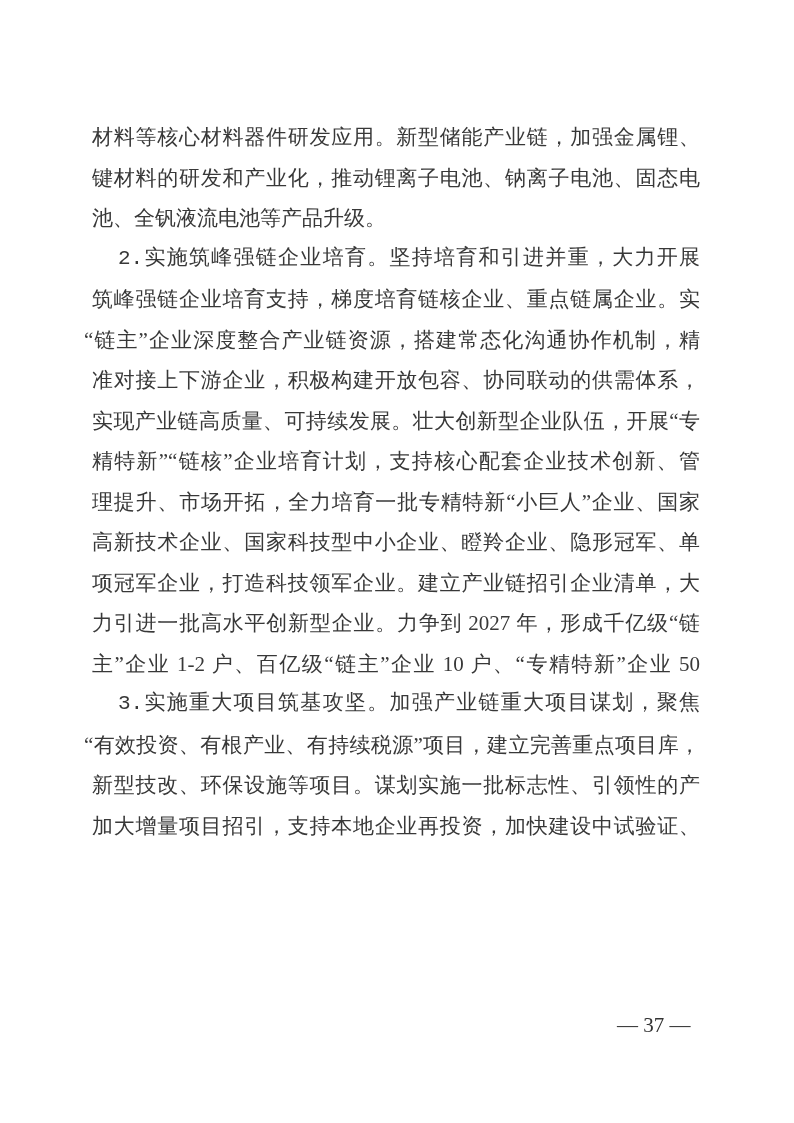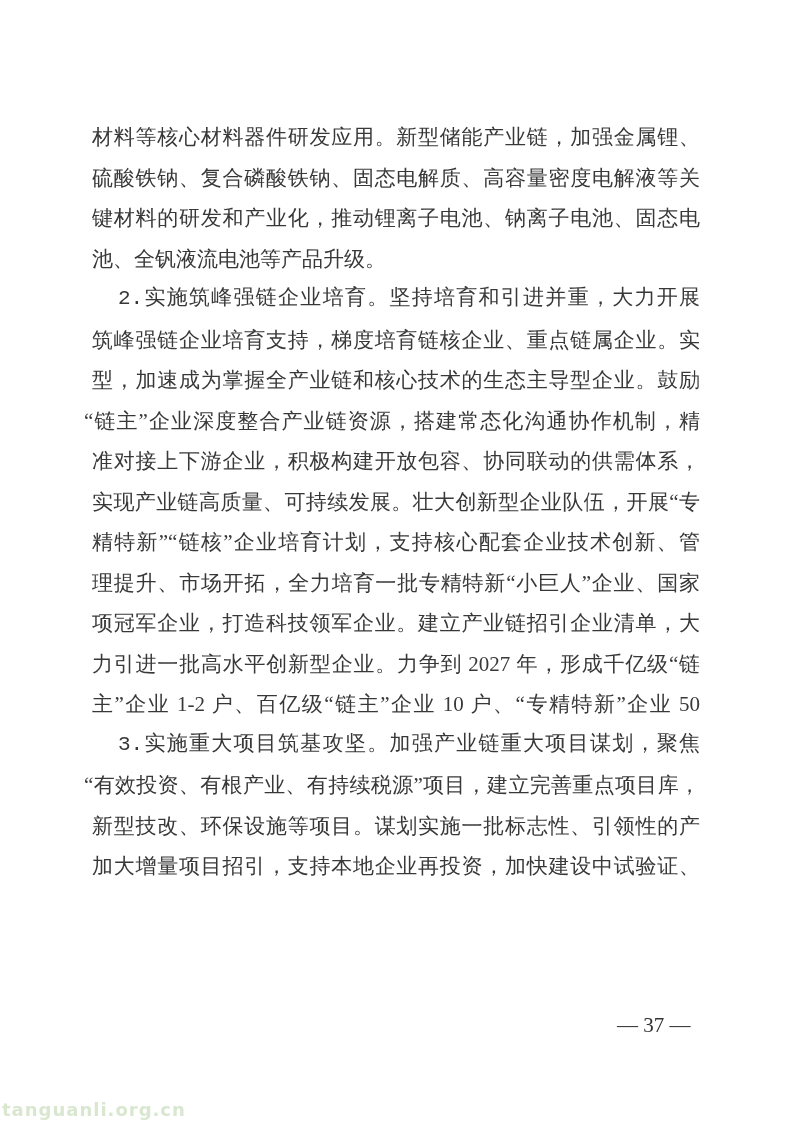--- a/index.html
+++ b/index.html
@@ -68,45 +68,43 @@
 </style>
 </head>
 <body>
 
 <div class="page">
 
   <div class="content" style="color: rgb(56, 56, 56);">
 
     <div>
       <div class="line fill">材料等核心材料器件研发应用。新型储能产业链，加强金属锂、</div>
-      <div class="line fill">硫酸铁钠、复合磷酸铁钠、固态电解质、高容量密度电解液等关</div>
       <div class="line fill">键材料的研发和产业化，推动锂离子电池、钠离子电池、固态电</div>
       <div class="line end">池、全钒液流电池等产品升级。</div>
     </div>
 
     <div>
       <div class="line fill indent">2.实施筑峰强链企业培育。坚持培育和引进并重，大力开展</div>
       <div class="line fill">筑峰强链企业培育支持，梯度培育链核企业、重点链属企业。实</div>
-      <div class="line fill">型，加速成为掌握全产业链和核心技术的生态主导型企业。鼓励</div>
       <div class="line fill hang">“链主”企业深度整合产业链资源，搭建常态化沟通协作机制，精</div>
       <div class="line fill">准对接上下游企业，积极构建开放包容、协同联动的供需体系，</div>
       <div class="line fill">实现产业链高质量、可持续发展。壮大创新型企业队伍，开展“专</div>
       <div class="line fill">精特新”“链核”企业培育计划，支持核心配套企业技术创新、管</div>
       <div class="line fill">理提升、市场开拓，全力培育一批专精特新“小巨人”企业、国家</div>
+      <div class="line fill">高新技术企业、国家科技型中小企业、瞪羚企业、隐形冠军、单</div>
       <div class="line fill">项冠军企业，打造科技领军企业。建立产业链招引企业清单，大</div>
       <div class="line fill">力引进一批高水平创新型企业。力争到 2027 年，形成千亿级“链</div>
       <div class="line fill">主”企业 1-2 户、百亿级“链主”企业 10 户、“专精特新”企业 50</div>
     </div>
 
     <div>
       <div class="line fill indent">3.实施重大项目筑基攻坚。加强产业链重大项目谋划，聚焦</div>
       <div class="line fill hang">“有效投资、有根产业、有持续税源”项目，建立完善重点项目库，</div>
       <div class="line fill">新型技改、环保设施等项目。谋划实施一批标志性、引领性的产</div>
       <div class="line fill">加大增量项目招引，支持本地企业再投资，加快建设中试验证、</div>
     </div>
 
   </div>
 
   <div class="page-number">— 37 —</div>
 
-  <div class="watermark" style="color: rgb(217, 231, 208);">tanguanli.org.cn</div>
 
 </div>
 
 </body></html>

